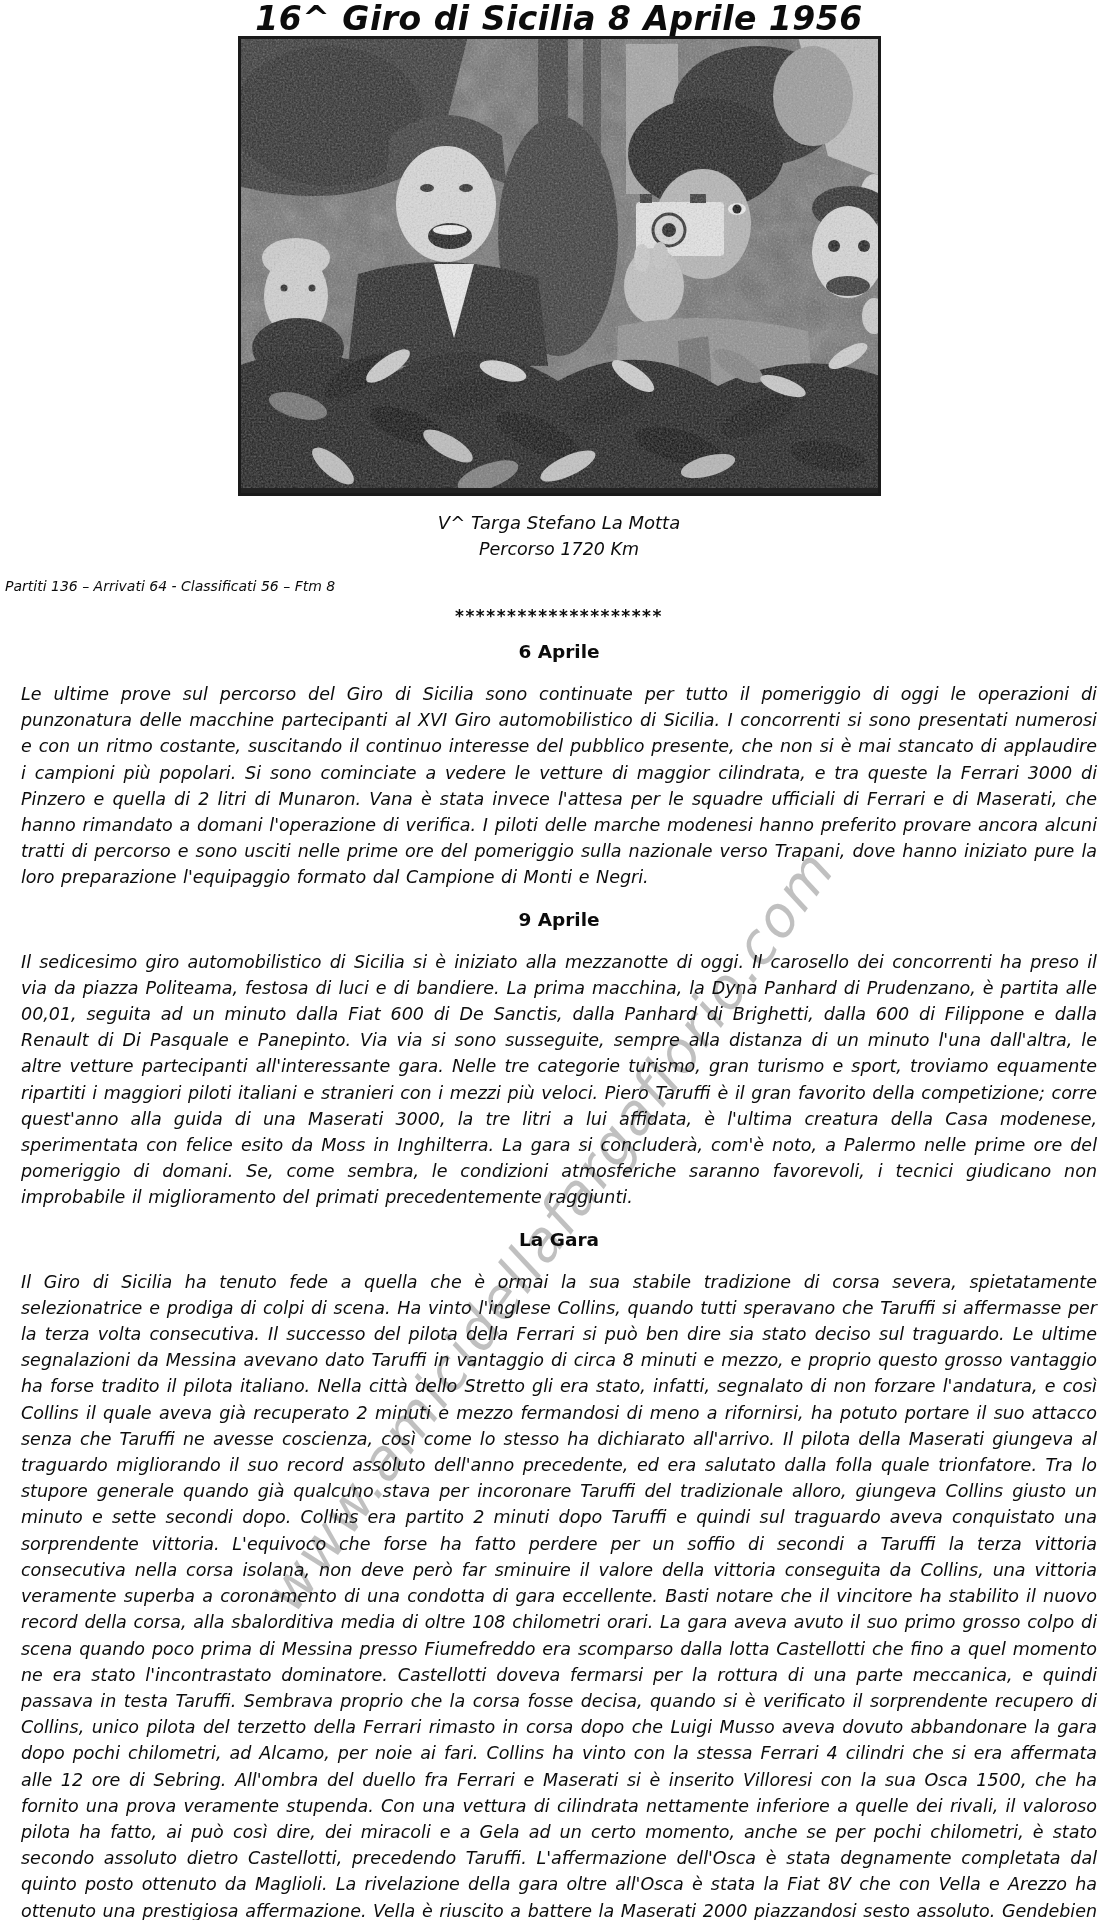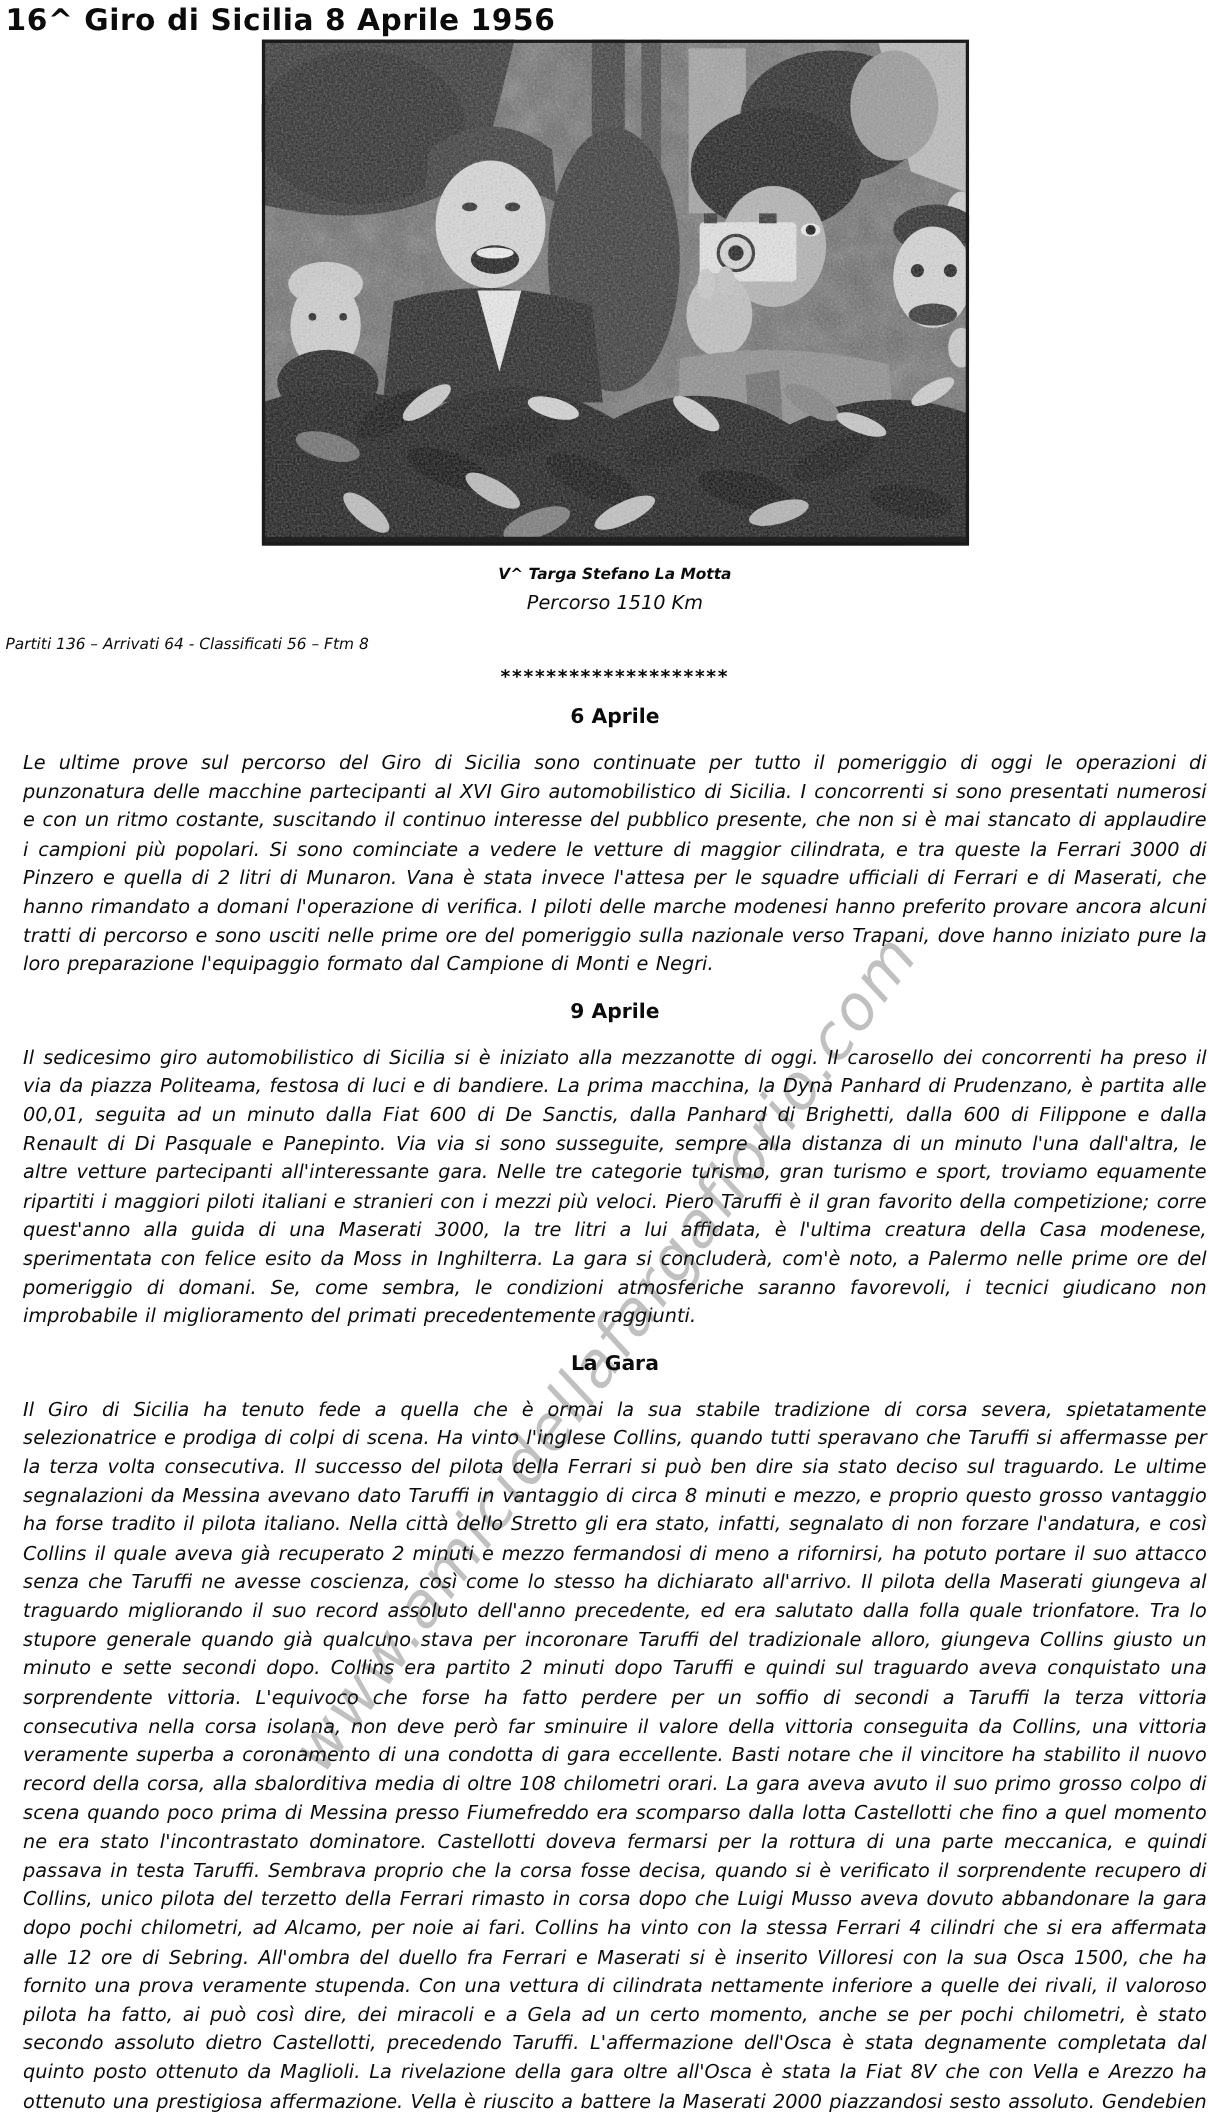--- a/index.html
+++ b/index.html
@@ -6,33 +6,33 @@
   body {
     width: 1118px; height: 1920px;
     background: #ffffff;
     position: relative;
     overflow: hidden;
     font-family: "DejaVu Sans", sans-serif;
     color: #0c0c0c;
   }
   .content { position: relative; z-index: 1; padding: 0 5px; }
   .doc-title {
-    text-align: left;
-    font-weight: bold;
-    font-size: 27px; line-height: 30px;
+    text-align: center;
+    font-style: italic; font-weight: bold;
+    font-size: 33px; line-height: 30px;
     margin: 4px 0 2px 0;
     letter-spacing: 0.5px;
   }
   .photo-wrap { width: 643px; height: 460px; margin: 2px auto 0 auto; }
   .photo-wrap svg { display: block; }
   .caption {
     text-align: center; margin: 0;
     font-style: italic; font-size: 17.5px; line-height: 27px;
   }
-  .caption-bold { font-weight: bold; font-size: 14px; margin-top: 13px; }
+  .caption-bold { font-weight: normal; font-size: 18px; margin-top: 13px; }
   .stats-line {
     margin: 10px 0 0 0;
     font-style: italic; font-size: 14px; line-height: 26px;
     text-align: left;
   }
   .separator {
     text-align: center; margin: 5px 0 0 0;
     font-style: italic; font-weight: bold;
     font-size: 17px; letter-spacing: 1.5px; line-height: 24px;
   }
@@ -161,21 +161,21 @@
       <ellipse cx="95" cy="430" rx="26" ry="10" fill="#bfbfbf" transform="rotate(40 95 430)"></ellipse>
       <ellipse cx="610" cy="320" rx="22" ry="8" fill="#d0d0d0" transform="rotate(-30 610 320)"></ellipse>
 
       <rect width="643" height="460" filter="url(#grain)" opacity="0.45"></rect>
       <rect x="0" y="452" width="643" height="8" fill="#222"></rect>
       <rect x="1.5" y="1.5" width="640" height="457" fill="none" stroke="#1a1a1a" stroke-width="3"></rect>
     </svg>
   </div>
 
   <p class="caption caption-bold">V^ Targa Stefano La Motta</p>
-  <p class="caption">Percorso 1510 Km</p>
+  <p class="caption">Percorso 1720 Km</p>
 
   <p class="stats-line">Partiti 136 – Arrivati 64 - Classificati 56 – Ftm 8</p>
 
   <p class="separator">********************</p>
 
   <h2 class="sec-heading">6 Aprile</h2>
   <p class="body-par">Le ultime prove sul percorso del Giro di Sicilia sono continuate per tutto il pomeriggio di oggi le operazioni di punzonatura delle macchine partecipanti al XVI Giro automobilistico di Sicilia. I concorrenti si sono presentati numerosi e con un ritmo costante, suscitando il continuo interesse del pubblico presente, che non si è mai stancato di applaudire i campioni più popolari. Si sono cominciate a vedere le vetture di maggior cilindrata, e tra queste la Ferrari 3000 di Pinzero e quella di 2 litri di Munaron. Vana è stata invece l'attesa per le squadre ufficiali di Ferrari e di Maserati, che hanno rimandato a domani l'operazione di verifica. I piloti delle marche modenesi hanno preferito provare ancora alcuni tratti di percorso e sono usciti nelle prime ore del pomeriggio sulla nazionale verso Trapani, dove hanno iniziato pure la loro preparazione l'equipaggio formato dal Campione di Monti e Negri.</p>
 
   <h2 class="sec-heading">9 Aprile</h2>
   <p class="body-par">Il sedicesimo giro automobilistico di Sicilia si è iniziato alla mezzanotte di oggi. Il carosello dei concorrenti ha preso il via da piazza Politeama, festosa di luci e di bandiere. La prima macchina, la Dyna Panhard di Prudenzano, è partita alle 00,01, seguita ad un minuto dalla Fiat 600 di De Sanctis, dalla Panhard di Brighetti, dalla 600 di Filippone e dalla Renault di Di Pasquale e Panepinto. Via via si sono susseguite, sempre alla distanza di un minuto l'una dall'altra, le altre vetture partecipanti all'interessante gara. Nelle tre categorie turismo, gran turismo e sport, troviamo equamente ripartiti i maggiori piloti italiani e stranieri con i mezzi più veloci. Piero Taruffi è il gran favorito della competizione; corre quest'anno alla guida di una Maserati 3000, la tre litri a lui affidata, è l'ultima creatura della Casa modenese, sperimentata con felice esito da Moss in Inghilterra. La gara si concluderà, com'è noto, a Palermo nelle prime ore del pomeriggio di domani. Se, come sembra, le condizioni atmosferiche saranno favorevoli, i tecnici giudicano non improbabile il miglioramento del primati precedentemente raggiunti.</p>

